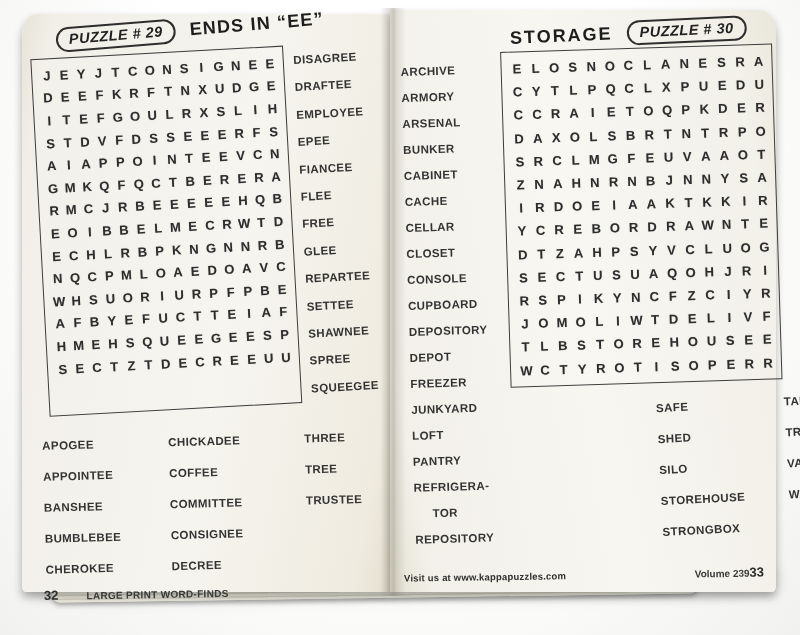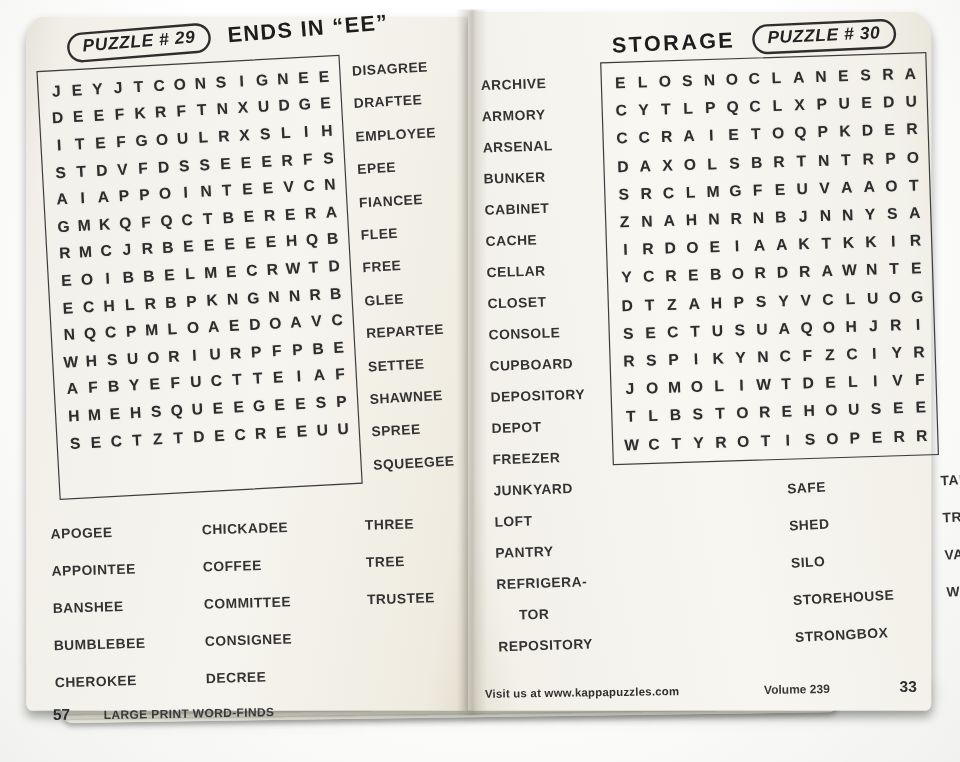--- a/index.html
+++ b/index.html
@@ -91,21 +91,21 @@
   .rp-gridwrap{flex:1;}
   .rp-bottom{display:flex;margin:10px 0 0 146px;transform:rotate(-1.2deg);transform-origin:left center;}
   .rp-bottom .word{line-height:31px;}
   .rp-col1{width:128px;}
   .rp-col2{flex:1;}
   .rp-footer{
     position:absolute;left:14px;right:12px;bottom:10px;
     display:flex;align-items:baseline;transform:rotate(-0.8deg);
   }
   .visit{font-weight:bold;font-size:9.5px;color:#2f2f2f;letter-spacing:0.2px;flex:1;}
-  .volume{font-weight:bold;font-size:10px;color:#3a3a3a;margin-right:58px;}
+  .volume{font-weight:bold;font-size:10px;color:#3a3a3a;}
 </style>
 </head>
 <body>
 
 <div class="book">
   <div class="book-shadow"></div>
   <div class="page-edges"></div>
 
   <div class="page page-left lp">
     <div class="inner">
@@ -371,21 +371,21 @@
             <div class="word">CONSIGNEE</div>
             <div class="word">DECREE</div>
           </div>
         <div class="lp-col3">
             <div class="word">THREE</div>
             <div class="word">TREE</div>
             <div class="word">TRUSTEE</div>
           </div>
       </div>
       <div class="lp-footer">
-        <span class="pagenum">57</span>
+        <span class="pagenum">32</span>
         <span class="imprint">LARGE PRINT WORD-FINDS</span>
       </div>
     </div>
   </div>
 
   <div class="page page-right rp">
     <div class="inner">
       <div class="hdr rp-hdr">
         <span class="ptitle">STORAGE</span>
         <span class="badge">PUZZLE # 30</span>

